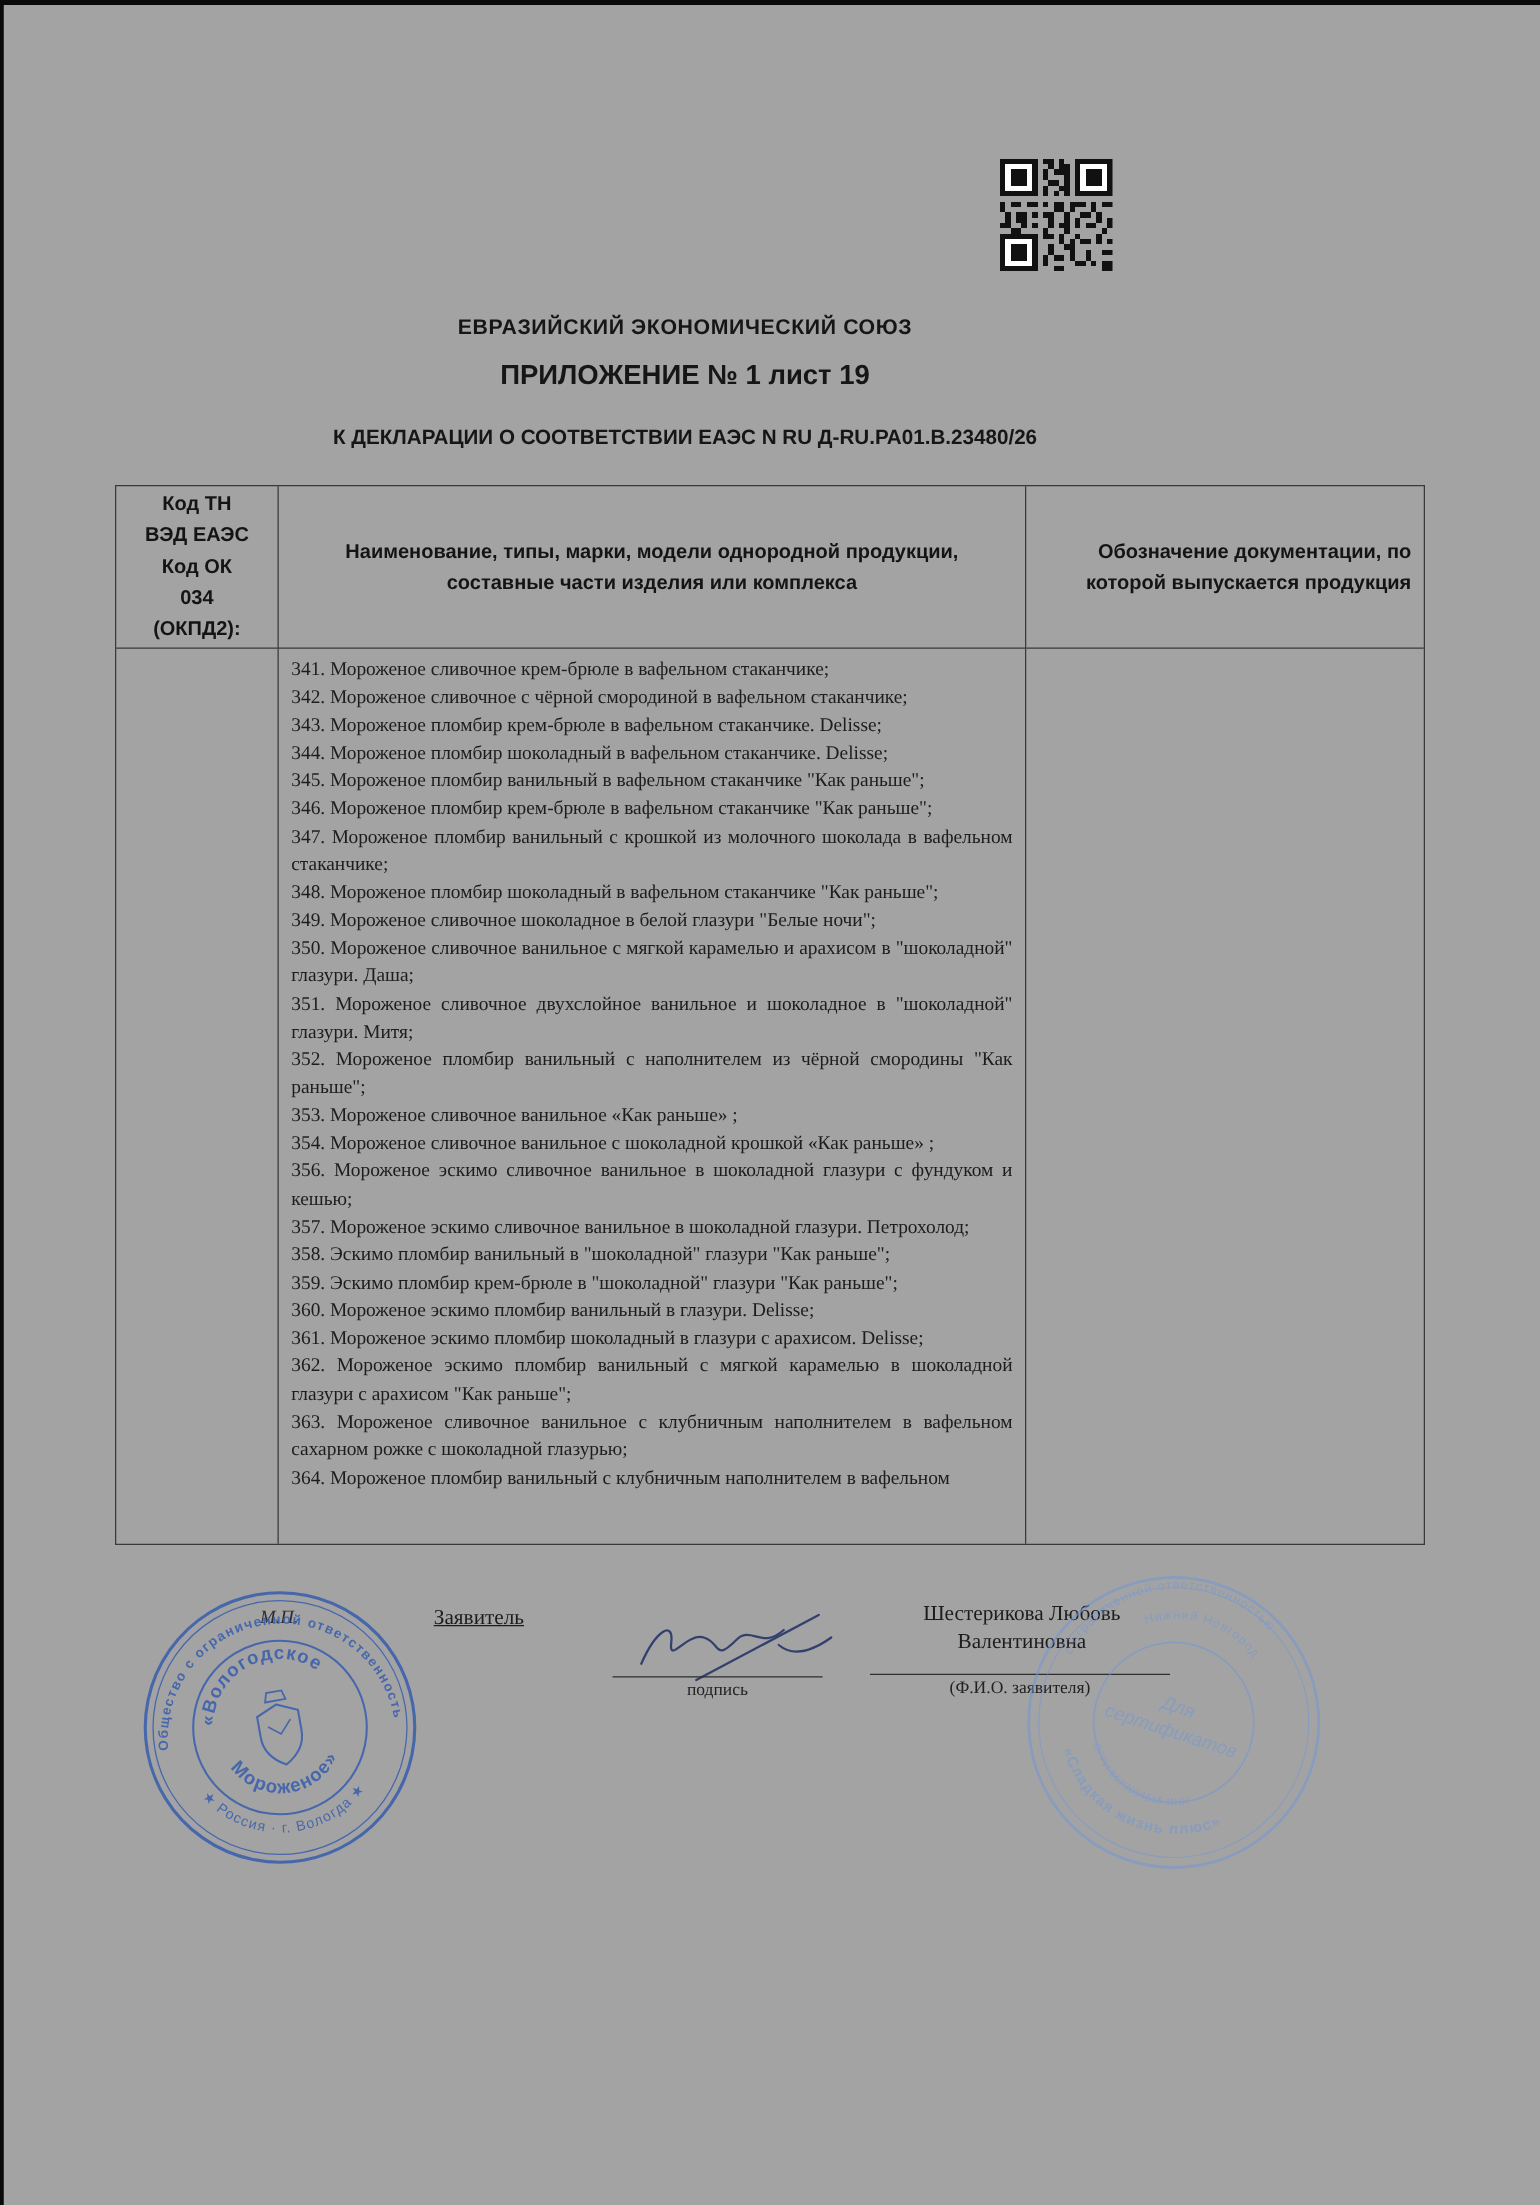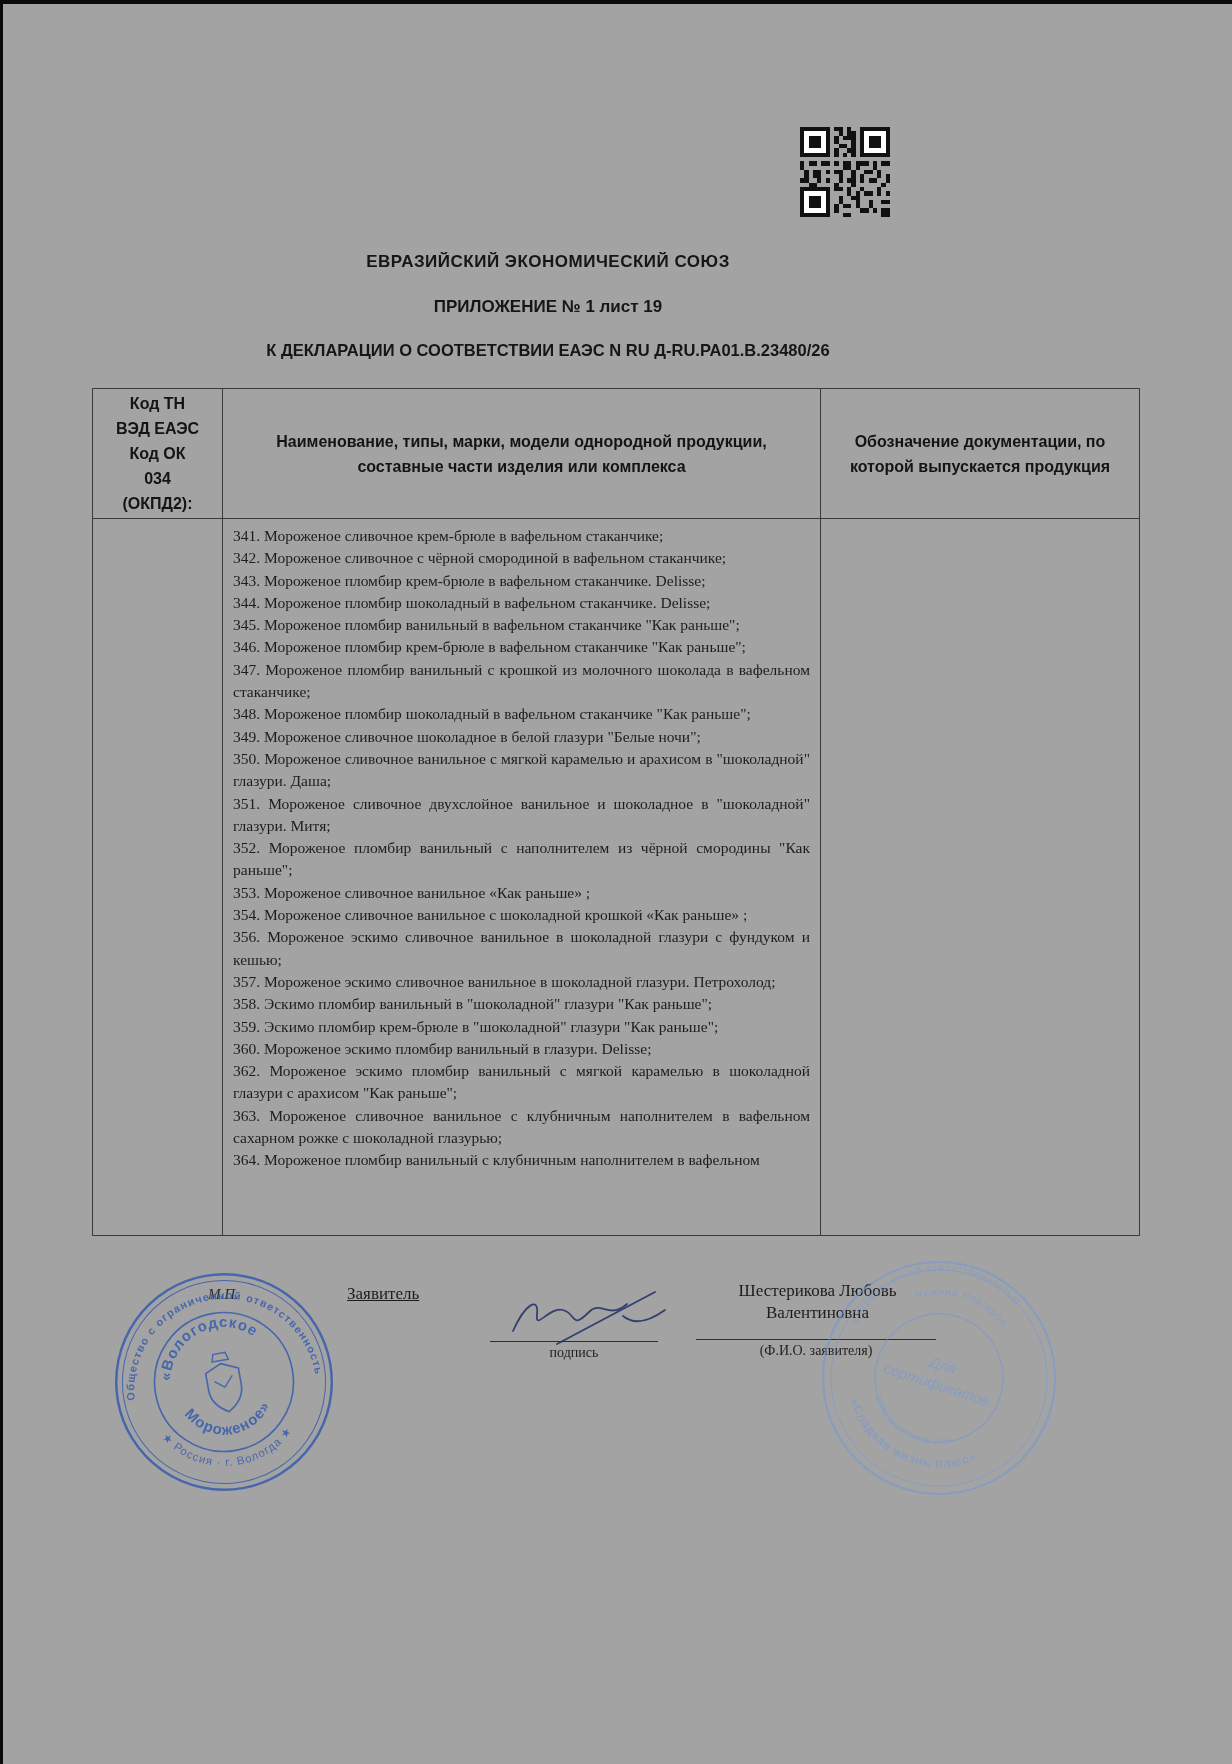--- a/index.html
+++ b/index.html
@@ -15,32 +15,32 @@
   }
   .scan-edge-top { position:absolute; left:0; top:0; width:1232px; height:4px; background:#0a0a0a; }
   .scan-edge-left { position:absolute; left:0; top:0; width:3px; height:1764px; background:#0a0a0a; }
 
   .heading {
     position:absolute; left:548px; transform:translateX(-50%);
     font-family:"Liberation Sans", sans-serif; font-weight:bold;
     white-space:nowrap; color:#161616;
   }
   #title    { top:252px; font-size:17px; letter-spacing:.5px; }
-  #subtitle { top:297px; font-size:17px; }
+  #subtitle { top:287px; font-size:22px; }
   #decl     { top:341px; font-size:16.5px; }
 
   .qr { position:absolute; left:800px; top:127px; width:90px; height:90px; }
 
   .doc-table {
     position:absolute; left:92px; top:388px; width:1048px;
     display:grid; grid-template-columns:130px 598px 1fr;
     border:1.3px solid #3a3a3a;
   }
   .cell { border-right:1.3px solid #3a3a3a; }
-  .cell.last { border-right:none; }
+  .cell.last { border-right:none;text-align:right; }
   .th {
     font-family:"Liberation Sans", sans-serif; font-weight:bold;
     font-size:16px; line-height:25px;
     height:130px; display:flex; align-items:center; justify-content:center;
     text-align:center; padding:4px 10px;
     border-bottom:1.3px solid #3a3a3a;
     white-space:pre-line;
     color:#141414;
   }
   .td { min-height:716px; }
@@ -180,20 +180,21 @@
       <p>350. Мороженое сливочное ванильное с мягкой карамелью и арахисом в "шоколадной" глазури. Даша;</p>
       <p>351. Мороженое сливочное двухслойное ванильное и шоколадное в "шоколадной" глазури. Митя;</p>
       <p>352. Мороженое пломбир ванильный с наполнителем из чёрной смородины "Как раньше";</p>
       <p>353. Мороженое сливочное ванильное «Как раньше» ;</p>
       <p>354. Мороженое сливочное ванильное с шоколадной крошкой «Как раньше» ;</p>
       <p>356. Мороженое эскимо сливочное ванильное в шоколадной глазури с фундуком и кешью;</p>
       <p>357. Мороженое эскимо сливочное ванильное в шоколадной глазури. Петрохолод;</p>
       <p>358. Эскимо пломбир ванильный в "шоколадной" глазури "Как раньше";</p>
       <p>359. Эскимо пломбир крем-брюле в "шоколадной" глазури "Как раньше";</p>
       <p>360. Мороженое эскимо пломбир ванильный в глазури. Delisse;</p>
+      <p>361. Мороженое эскимо пломбир шоколадный в глазури с арахисом. Delisse;</p>
       <p>362. Мороженое эскимо пломбир ванильный с мягкой карамелью в шоколадной глазури с арахисом "Как раньше";</p>
       <p>363. Мороженое сливочное ванильное с клубничным наполнителем в вафельном сахарном рожке с шоколадной глазурью;</p>
       <p>364. Мороженое пломбир ванильный с клубничным наполнителем в вафельном</p>
     </div>
     <div class="cell td last"></div>
   </div>
 
   <div id="mp-label" class="footer-text">М.П.</div>
   <div id="applicant-label" class="footer-text">Заявитель</div>
 

